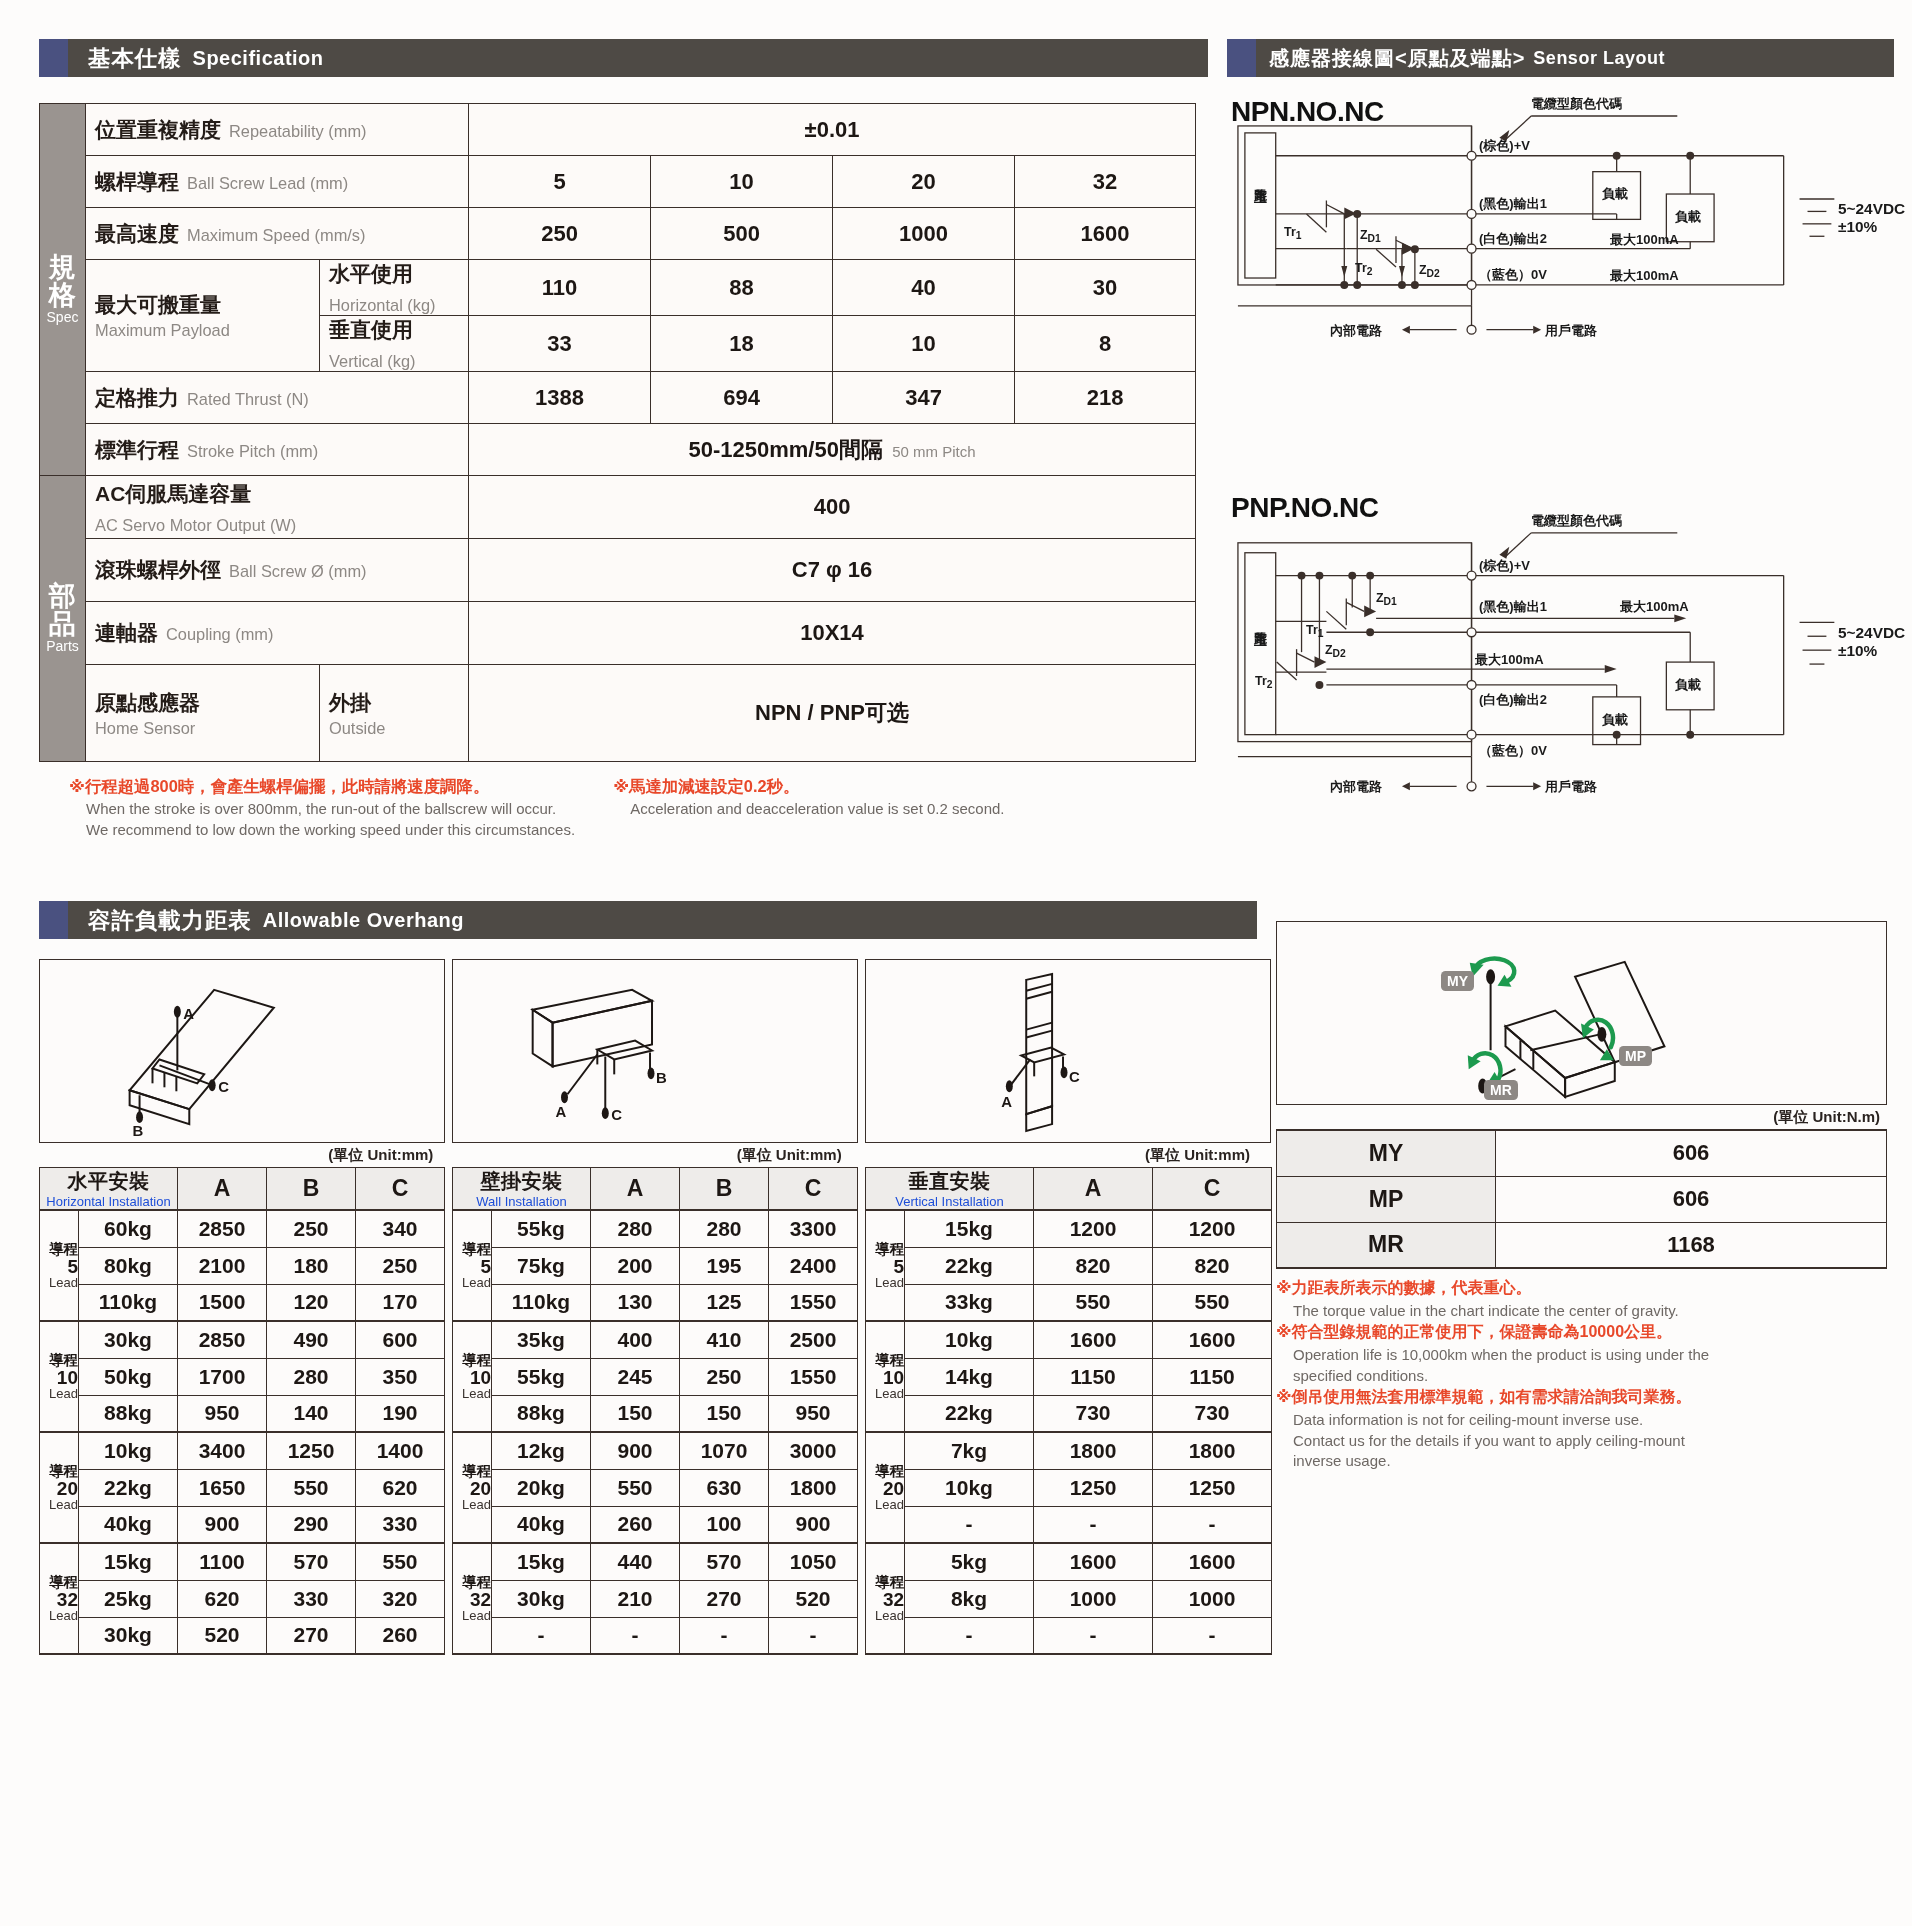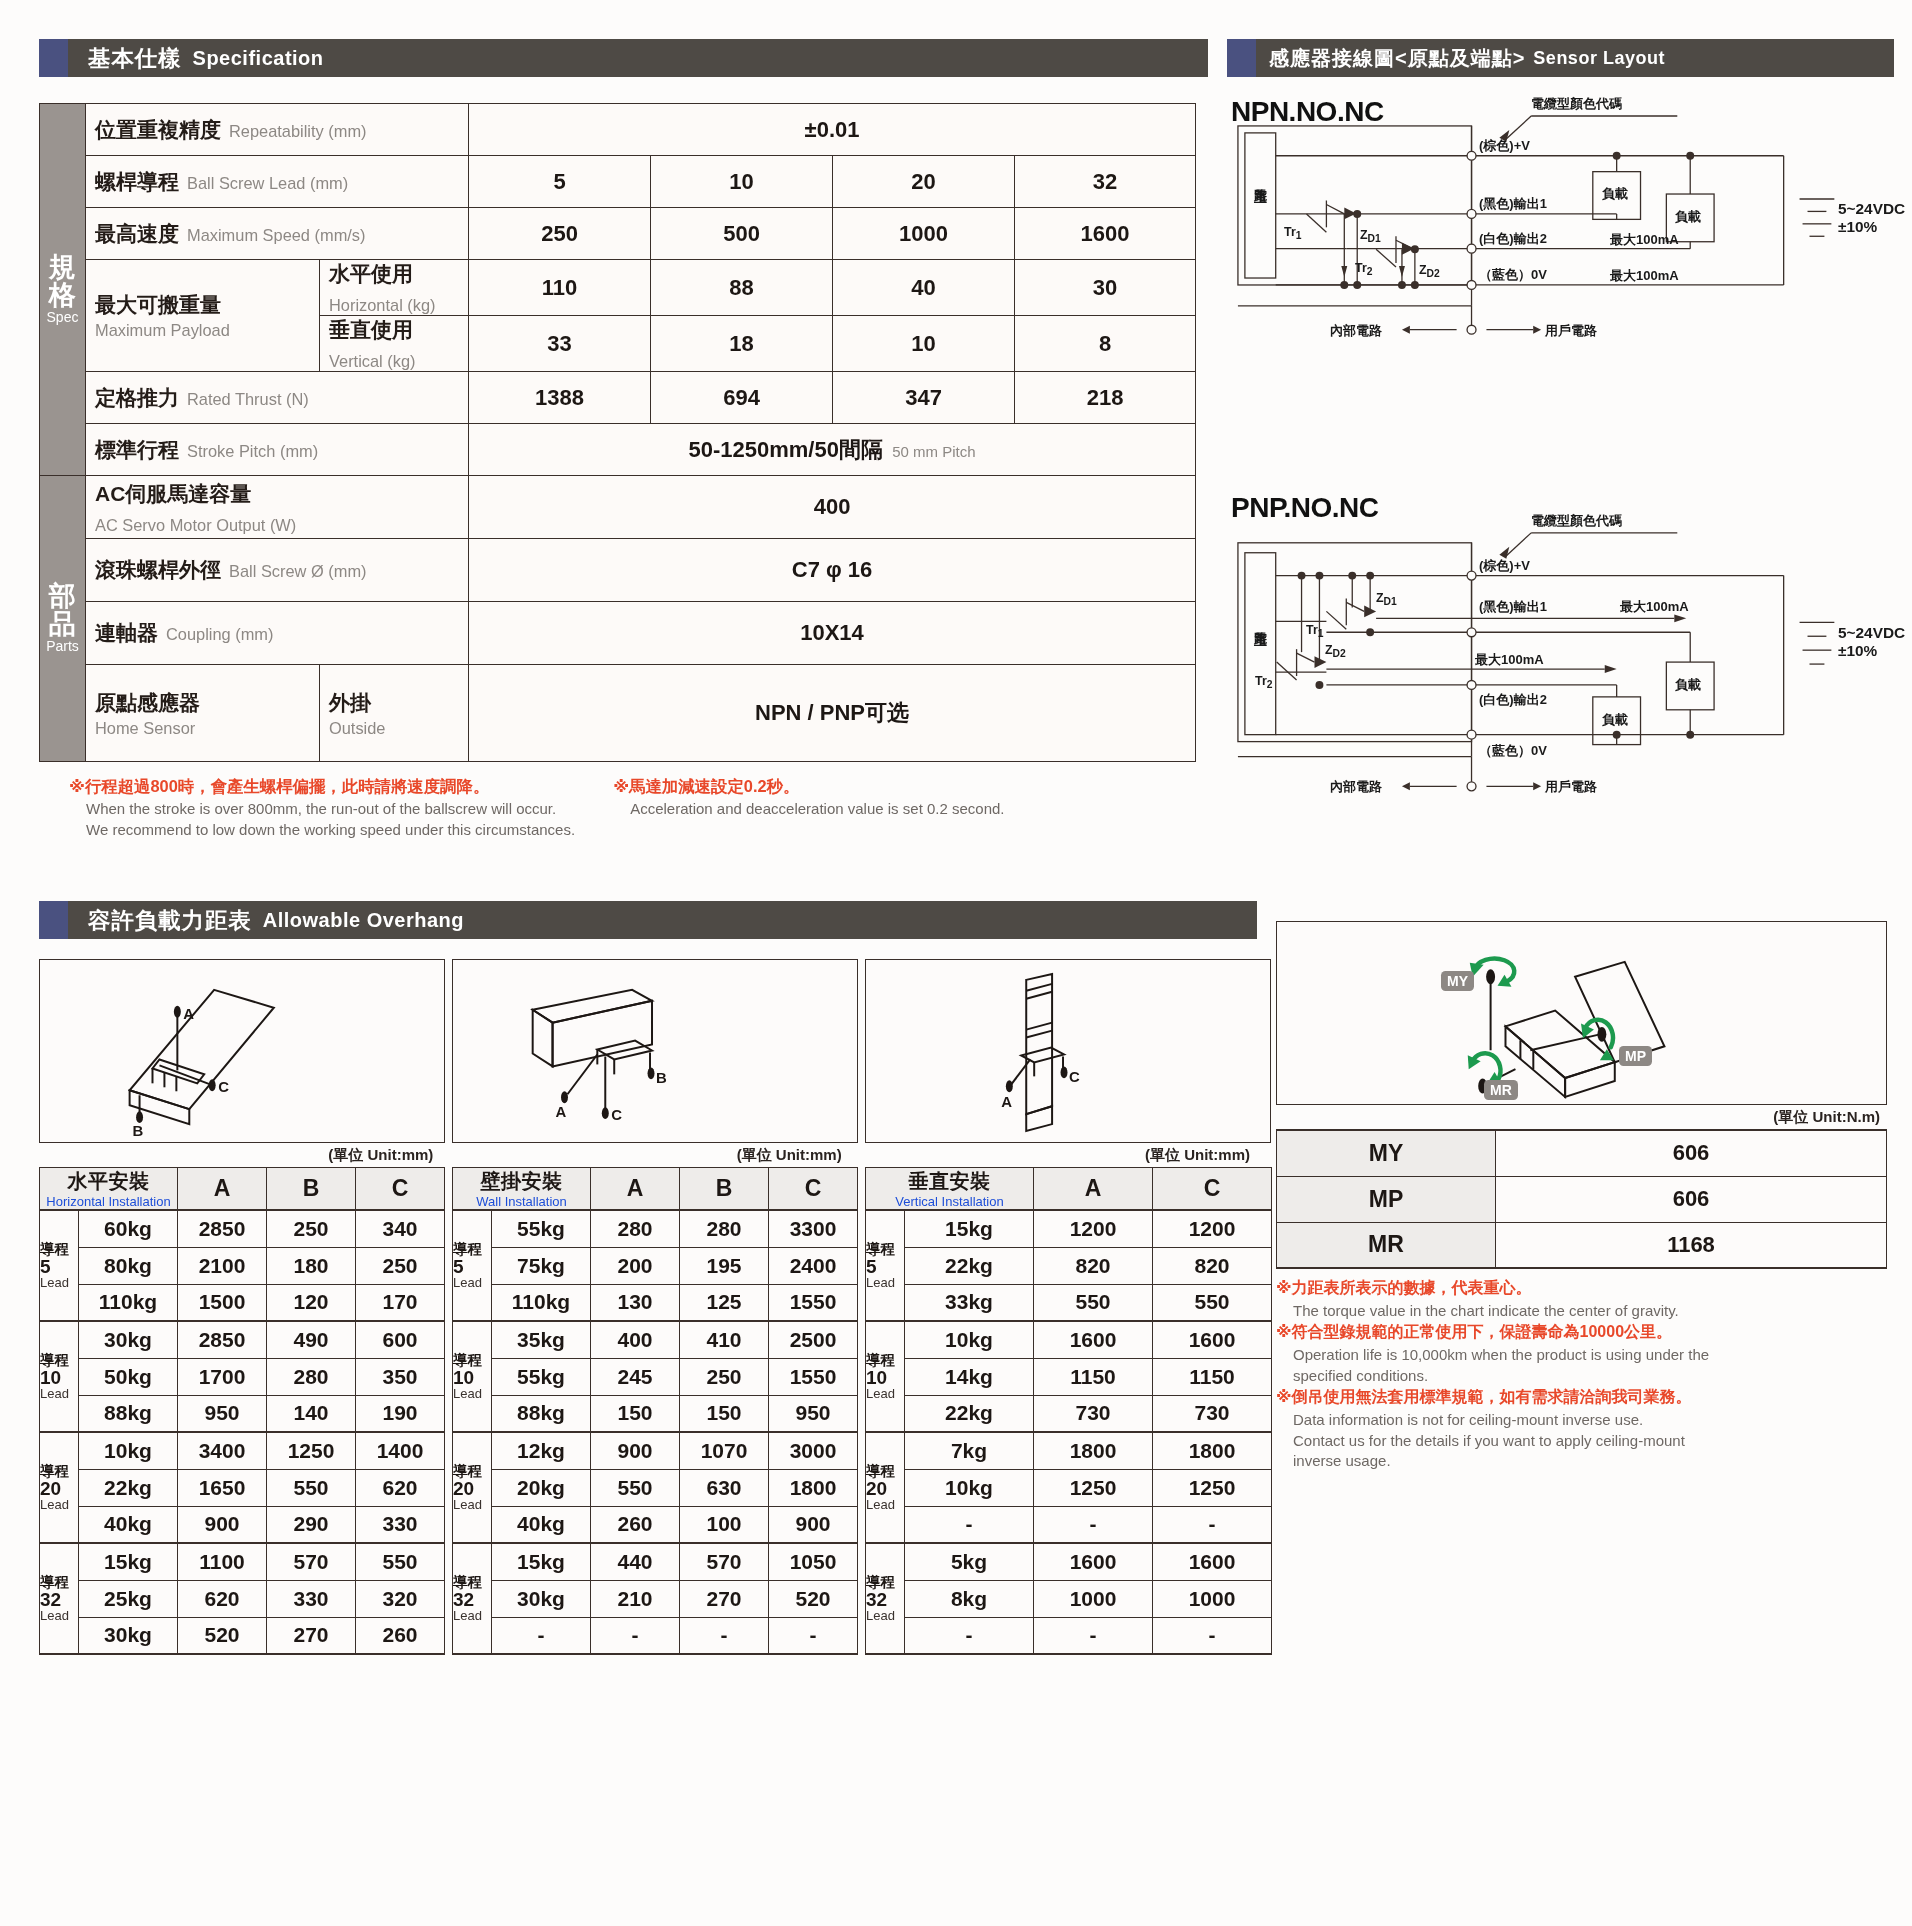--- a/index.html
+++ b/index.html
@@ -151,21 +151,21 @@
     display: block; font-size: 20px; font-weight: bold; color: #1d1714; letter-spacing: 0.5px;
   }
   .oh-head-name .en {
     display: block; font-size: 13px; color: #1d4ed8; margin-top: -1px;
   }
   .oh-head-col {
     background: #eeecea; text-align: center;
     font-size: 23px; font-weight: bold; color: #1d1714;
   }
   .lead-cell {
-    text-align: left; width: 39px; line-height: 1.0; padding: 16px 0 !important;
+    text-align: right; width: 39px; line-height: 1.0; padding: 16px 0 !important;
   }
   .lead-cn { font-size: 14.4px; font-weight: bold; color: #1d1714; display: block; }
   .lead-num { font-size: 19px; font-weight: bold; color: #1d1714; display: block; }
   .lead-en { font-size: 13px; color: #3a322e; display: block; }
   .oh-cell {
     text-align: center; font-size: 21px; font-weight: bold; color: #1d1714; height: 37px;
   }
   .thick-top { border-top: 2.5px solid #3a2f2a !important; }
   .thick-bottom { border-bottom: 2.5px solid #3a2f2a !important; }
 

